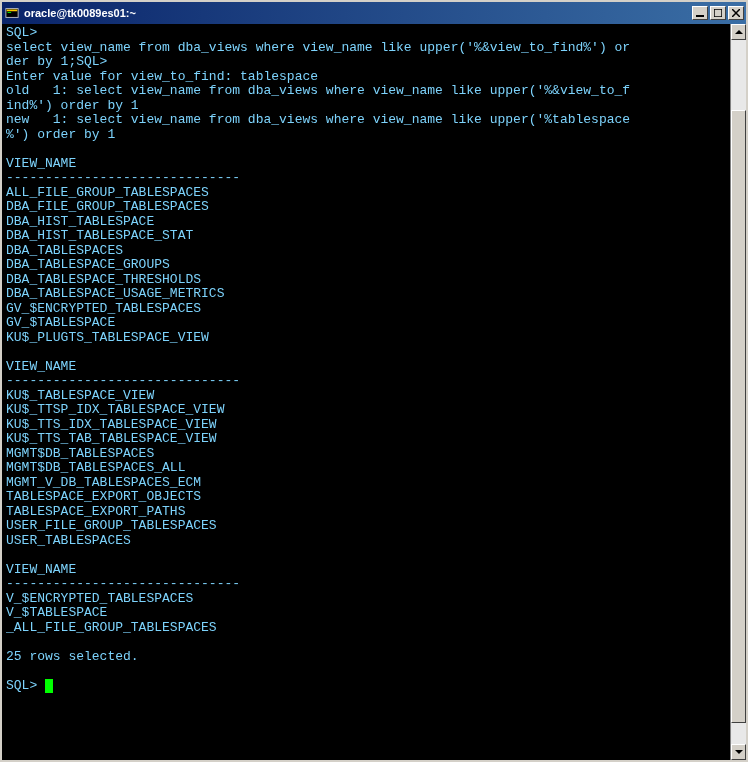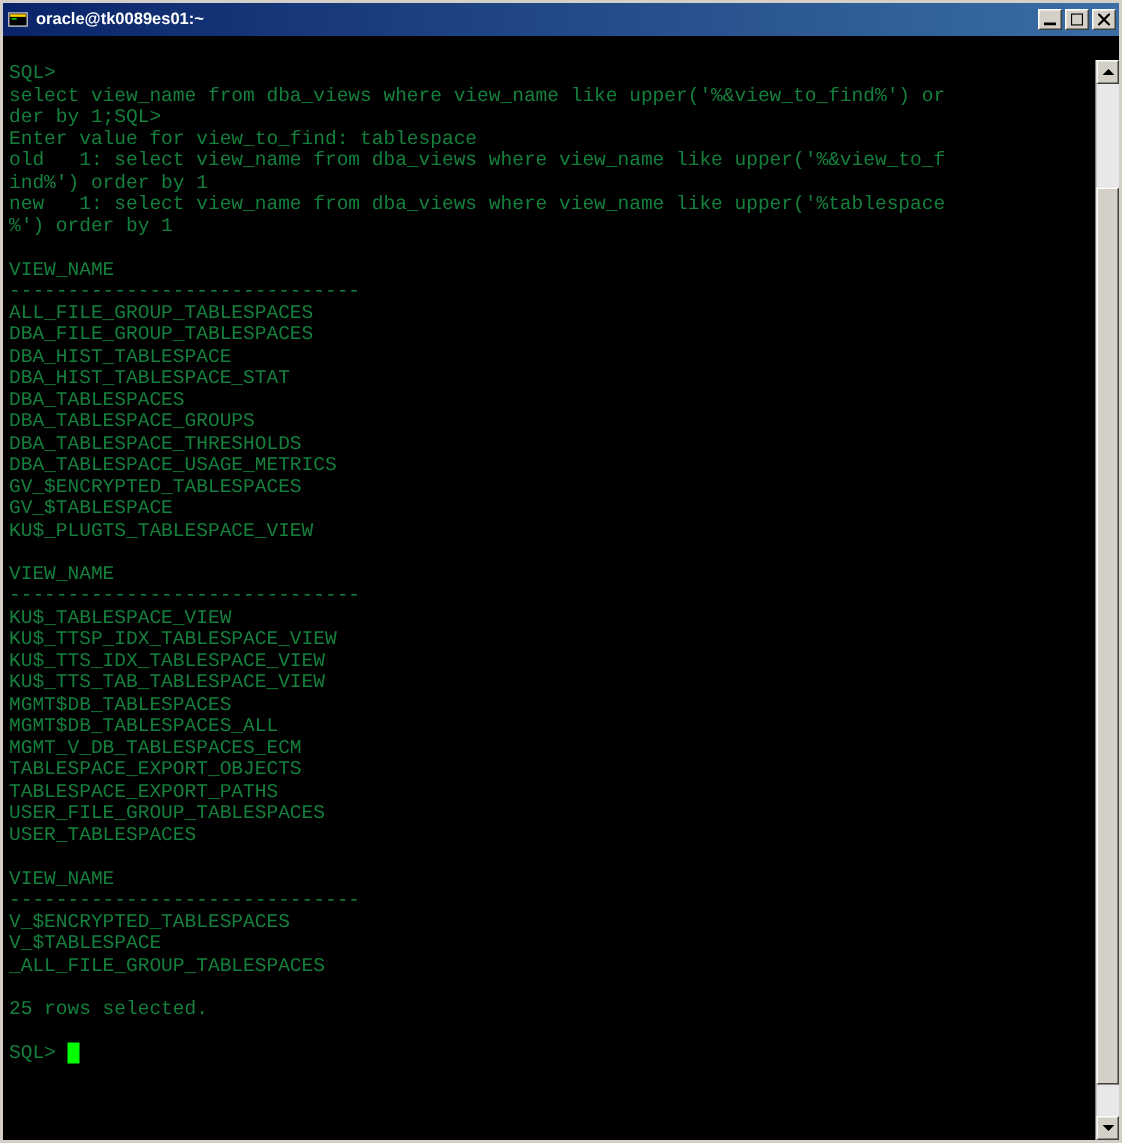--- a/index.html
+++ b/index.html
@@ -13,21 +13,20 @@
       background: #000;
       font-family: 'Courier New', monospace;
       overflow: hidden;
     }
     .window {
       width: 100%;
       height: 100%;
       border: 2px solid #d4d0c8;
       display: flex;
       flex-direction: column;
-      gap: 16px;
     }
     .titlebar {
       background: linear-gradient(to right, #0a246a, #3a6ea5);
       height: 22px;
       display: flex;
       align-items: center;
       padding: 0 2px;
       color: white;
       font-family: Tahoma, sans-serif;
       font-size: 11px;
@@ -69,21 +68,21 @@
     }
     .terminal-area {
       flex: 1;
       display: flex;
       background: #000;
       position: relative;
     }
     .terminal-content {
       flex: 1;
       background: #000;
-      color: #15803d;
+      color: #7dd3fc;
       font-size: 13px;
       line-height: 14.5px;
       padding: 2px 4px;
       white-space: pre;
       overflow: hidden;
     }
     .scrollbar {
       width: 16px;
       background: #d4d0c8;
       display: flex;

